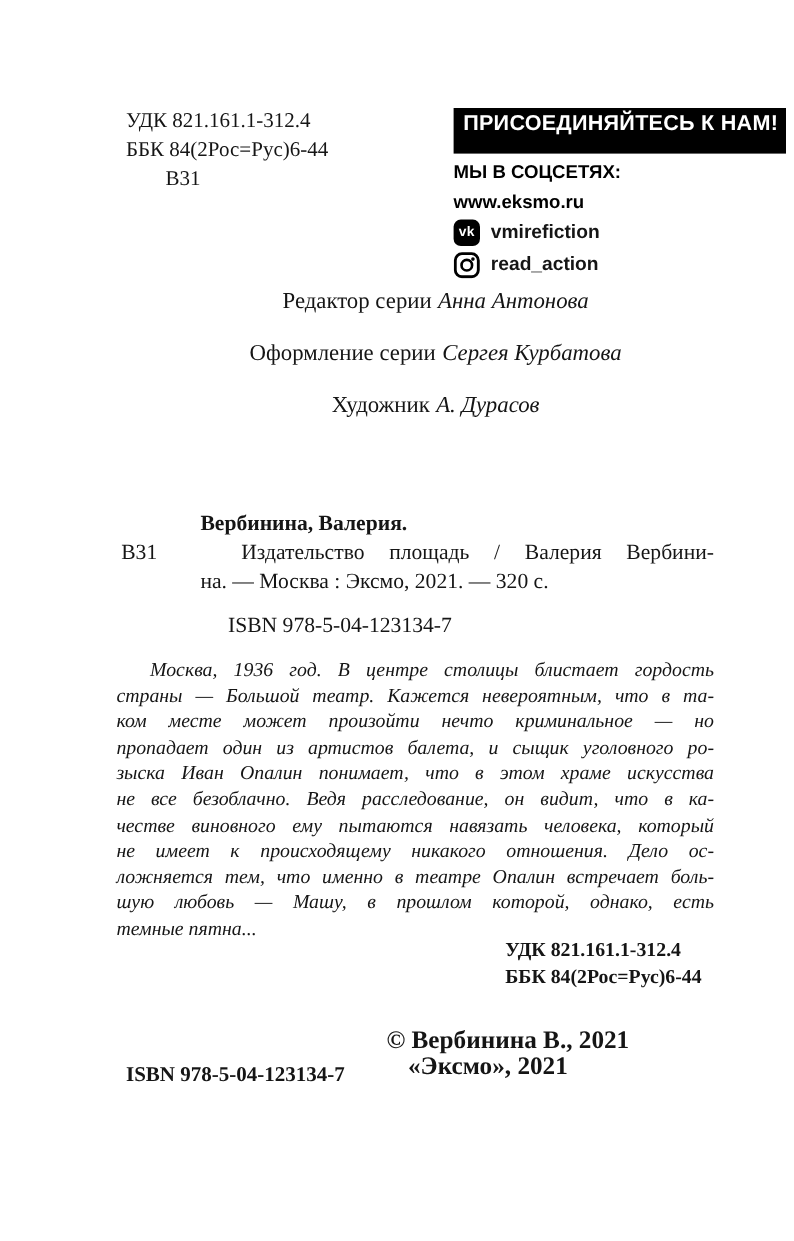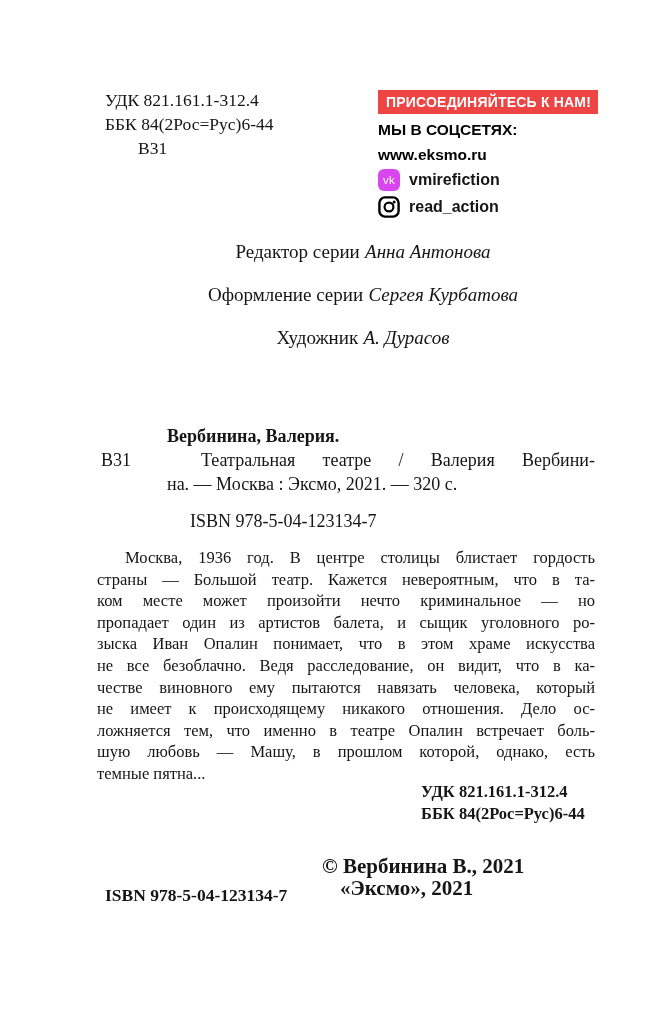--- a/index.html
+++ b/index.html
@@ -28,36 +28,36 @@
   .social {
     position: absolute;
     left: 378px;
     top: 90px;
     width: 214px;
     font-family: "Liberation Sans", sans-serif;
     font-weight: bold;
   }
   .banner {
     display: inline-block;
-    background: #ef4444;
+    background: #000000;
     color: #ffffff;
-    font-size: 14px;
+    font-size: 18px;
     line-height: 16px;
-    padding: 4px 7px 4px 8px;
+    padding: 4px 7px 18px 8px;
     letter-spacing: 0.2px;
     white-space: nowrap;
   }
   .social-line { font-size: 15.5px; line-height: 18px; margin-top: 7px; color: #000000; white-space: nowrap; }
   .social-row { display: flex; align-items: center; margin-top: 5px; }
   .social-row .handle { font-size: 16px; margin-left: 9px; white-space: nowrap; }
   .vk-badge {
     width: 22px; height: 22px;
-    background: #d946ef; border-radius: 6px;
+    background: #000000; border-radius: 6px;
     display: flex; align-items: center; justify-content: center;
-    color: #fff; font-size: 11.5px; font-weight: normal;
+    color: #fff; font-size: 11.5px; font-weight: bold;
     font-family: "Liberation Sans", sans-serif;
     letter-spacing: 0.3px;
   }
   .ig-badge { width: 22px; height: 22px; display: block; }
 
   
   .credits {
     position: absolute;
     left: 114px;
     top: 240px;
@@ -95,20 +95,21 @@
     left: 97px;
     top: 547px;
     width: 498px;
     font-size: 16.5px;
   }
   .annotation .jline {
     line-height: 21.6px;
     text-align: justify;
     text-align-last: justify;
     white-space: normal;
+    font-style: italic;
   }
   .annotation .jline.first { text-indent: 28px; }
   .annotation .jline.last { text-align-last: left; }
 
   
   .bottom-codes {
     position: absolute;
     left: 421px;
     top: 781px;
     font-size: 16.5px;
@@ -175,21 +176,21 @@
     </div>
     <div class="credit">
       <span class="prefix">Художник</span><span class="name">А. Дурасов</span>
     </div>
   </div>
 
   <div class="catalog">
     <div class="author">Вербинина, Валерия.</div>
     <div class="entry">
       <span class="entry-code">В31</span>
-      <div class="entry-line1">Театральная театре / Валерия Вербини-</div>
+      <div class="entry-line1">Издательство площадь / Валерия Вербини-</div>
       <div class="entry-line2">на. — Москва : Эксмо, 2021. — 320 с.</div>
     </div>
     <div class="isbn">ISBN 978-5-04-123134-7</div>
   </div>
 
   <div class="annotation">
     <div class="jline first">Москва, 1936 год. В центре столицы блистает гордость</div>
     <div class="jline">страны — Большой театр. Кажется невероятным, что в та-</div>
     <div class="jline">ком месте может произойти нечто криминальное — но</div>
     <div class="jline">пропадает один из артистов балета, и сыщик уголовного ро-</div>

